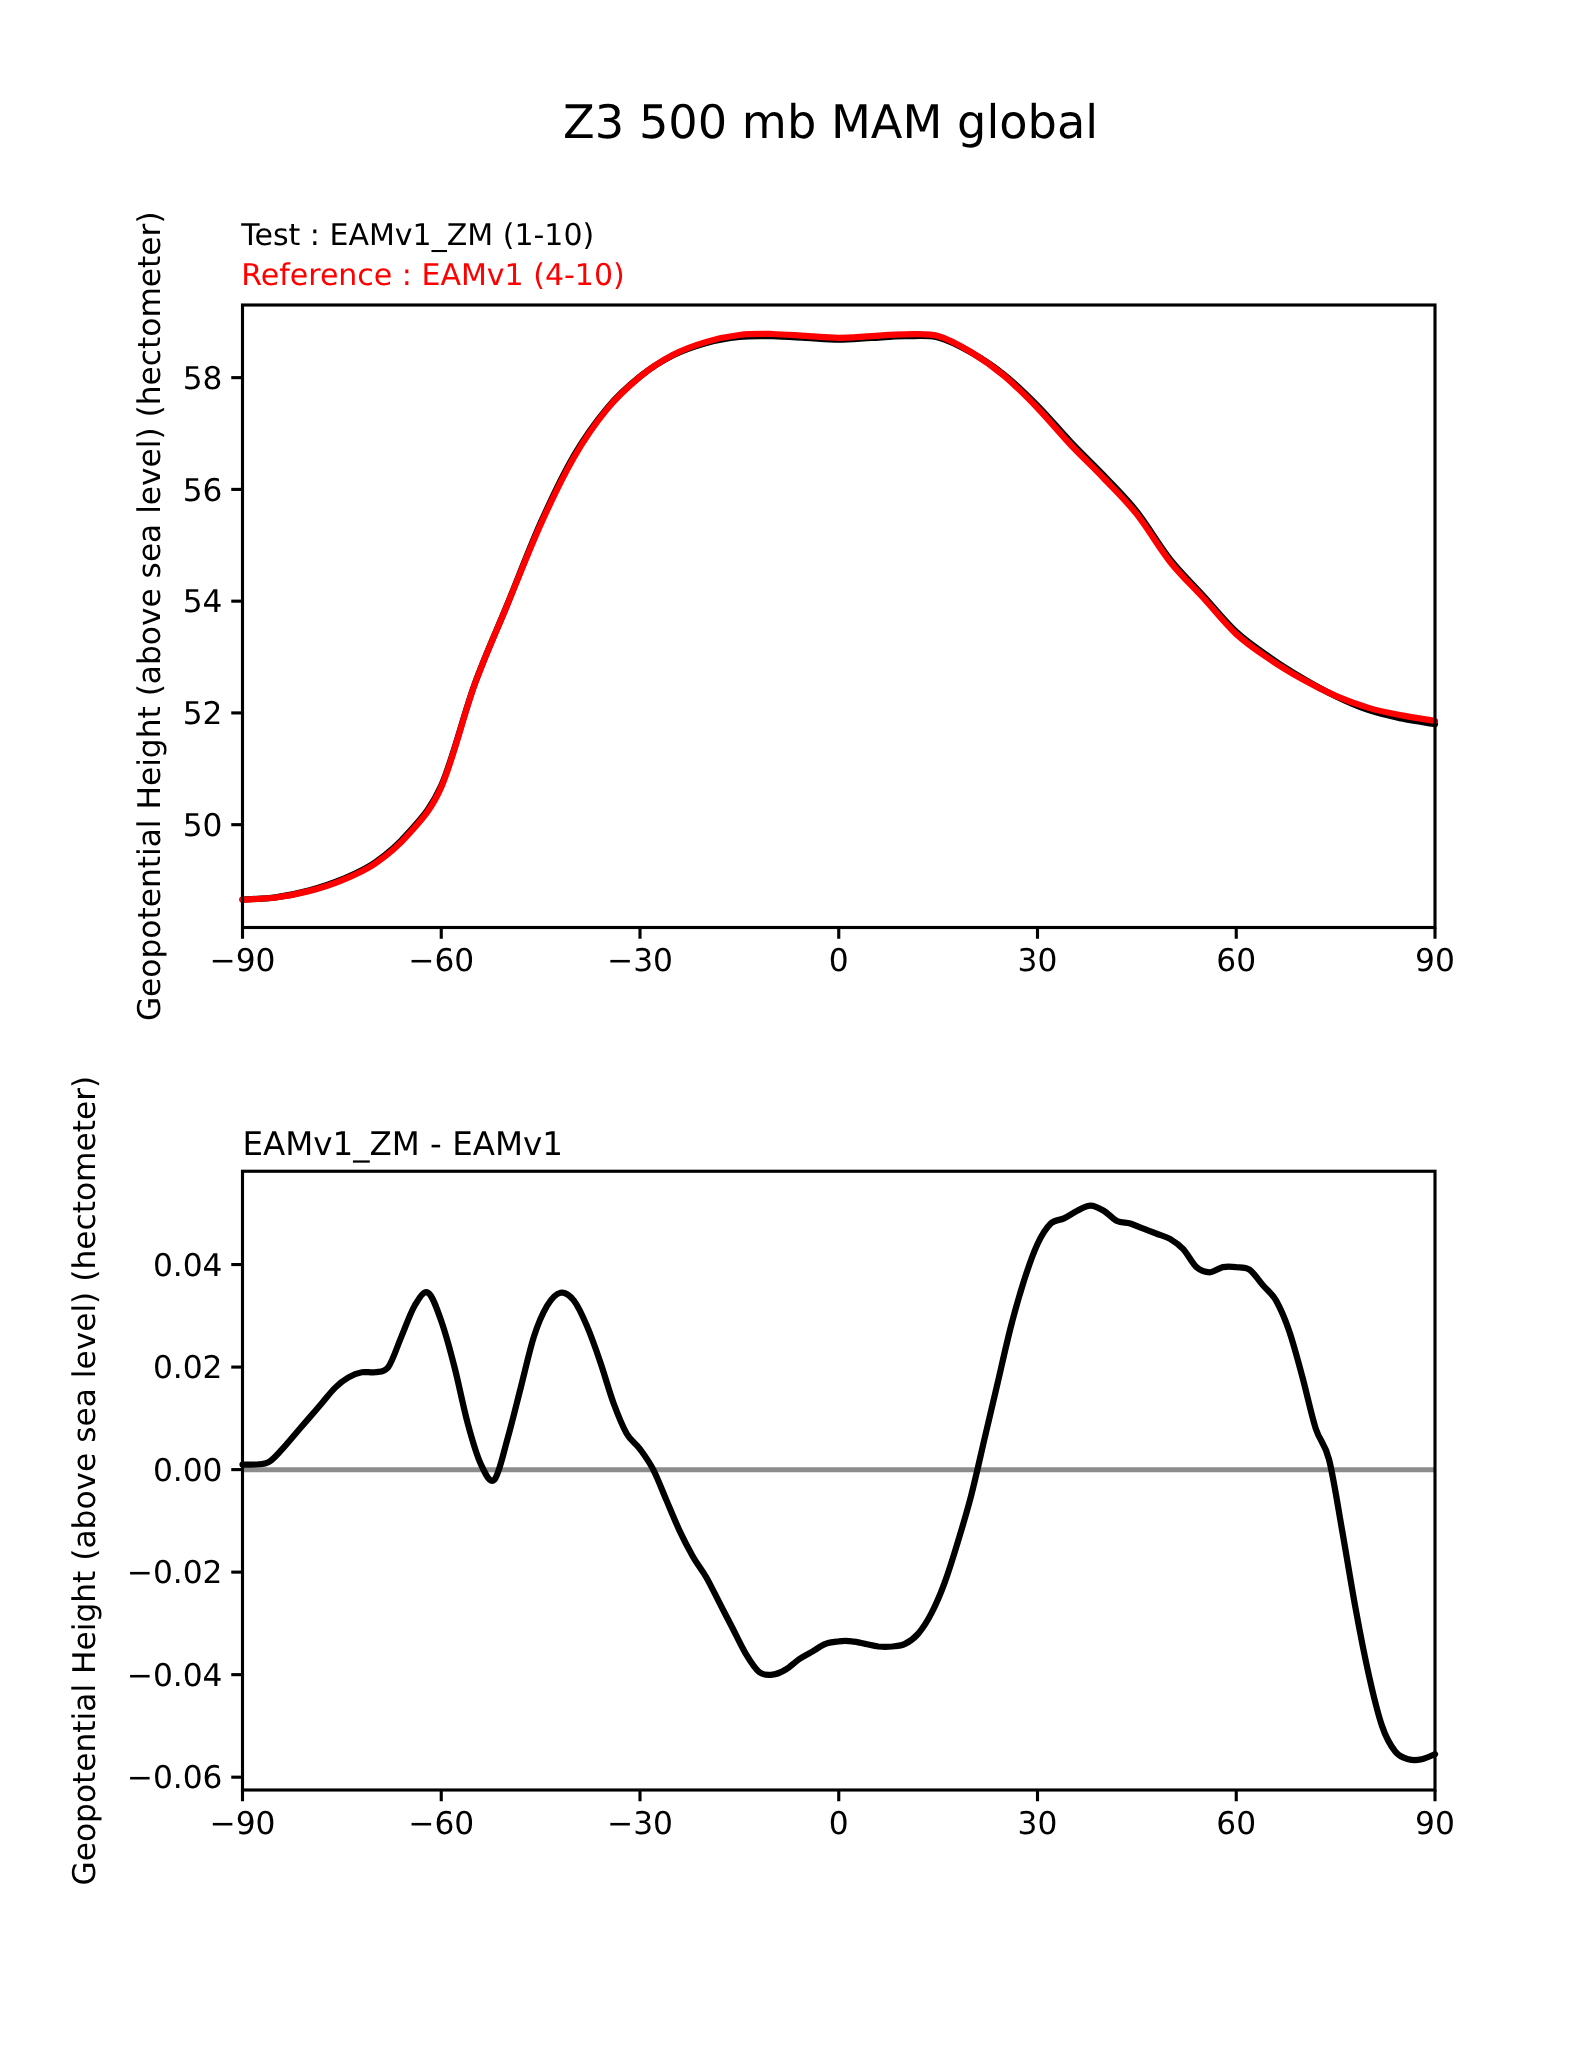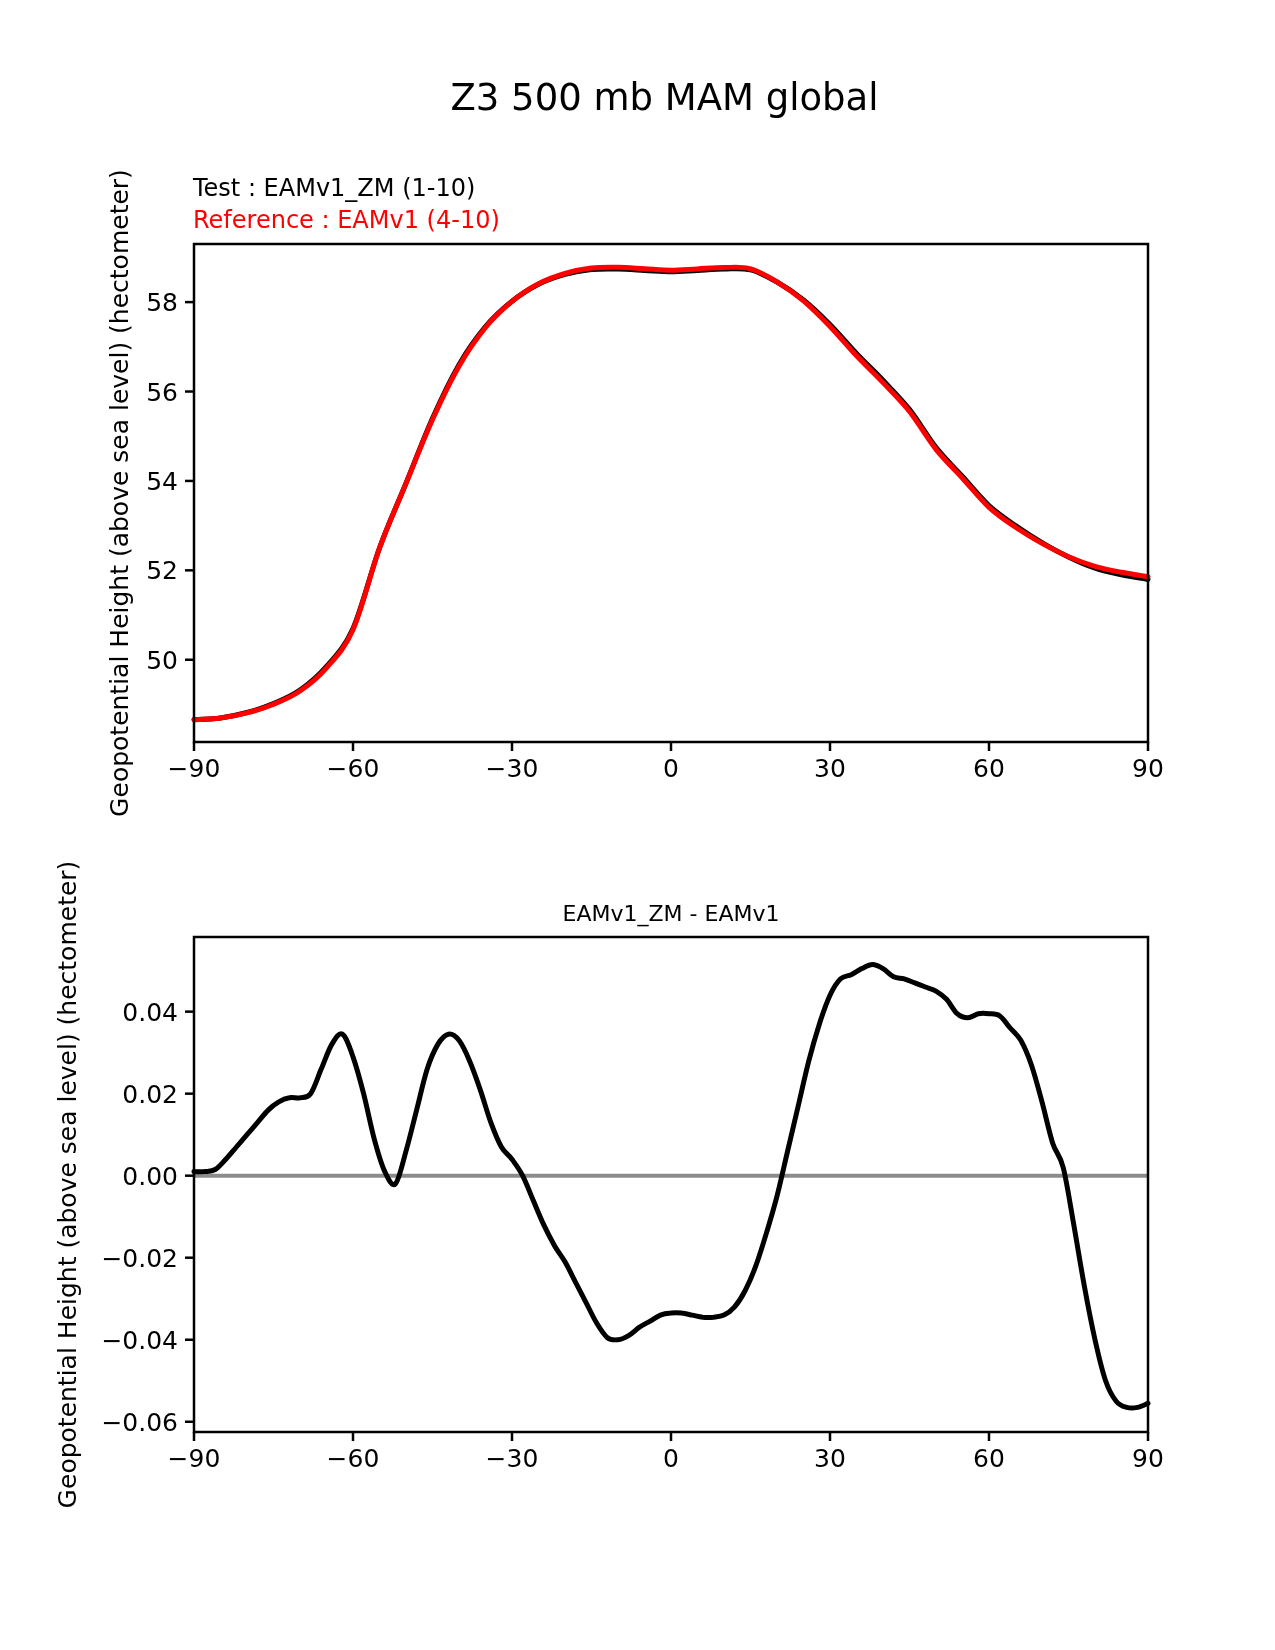--- a/index.html
+++ b/index.html
@@ -12,21 +12,21 @@
     position:absolute;left:0;top:76px;width:1273px;
     text-align:center;font-size:37px;color:#000;margin-left:28px;
   }
   .legend-line{
     position:absolute;left:193px;font-size:24px;white-space:nowrap;
   }
   .legend-test{top:174px;color:#000;}
   .legend-ref{top:206px;color:#ff0000;}
   .subplot-title{
     position:absolute;left:194px;top:901px;width:954px;
-    text-align:center;font-size:22px;color:#000;
+    font-size:26px;color:#000;
   }
   svg{position:absolute;left:0;top:0;}
   text{font-family:"DejaVu Sans","Liberation Sans",sans-serif;}
 </style>
 </head>
 <body>
 
 <div class="page-title">Z3 500 mb MAM global</div>
 
 <div class="legend-line legend-test">Test : EAMv1_ZM (1-10)</div>

